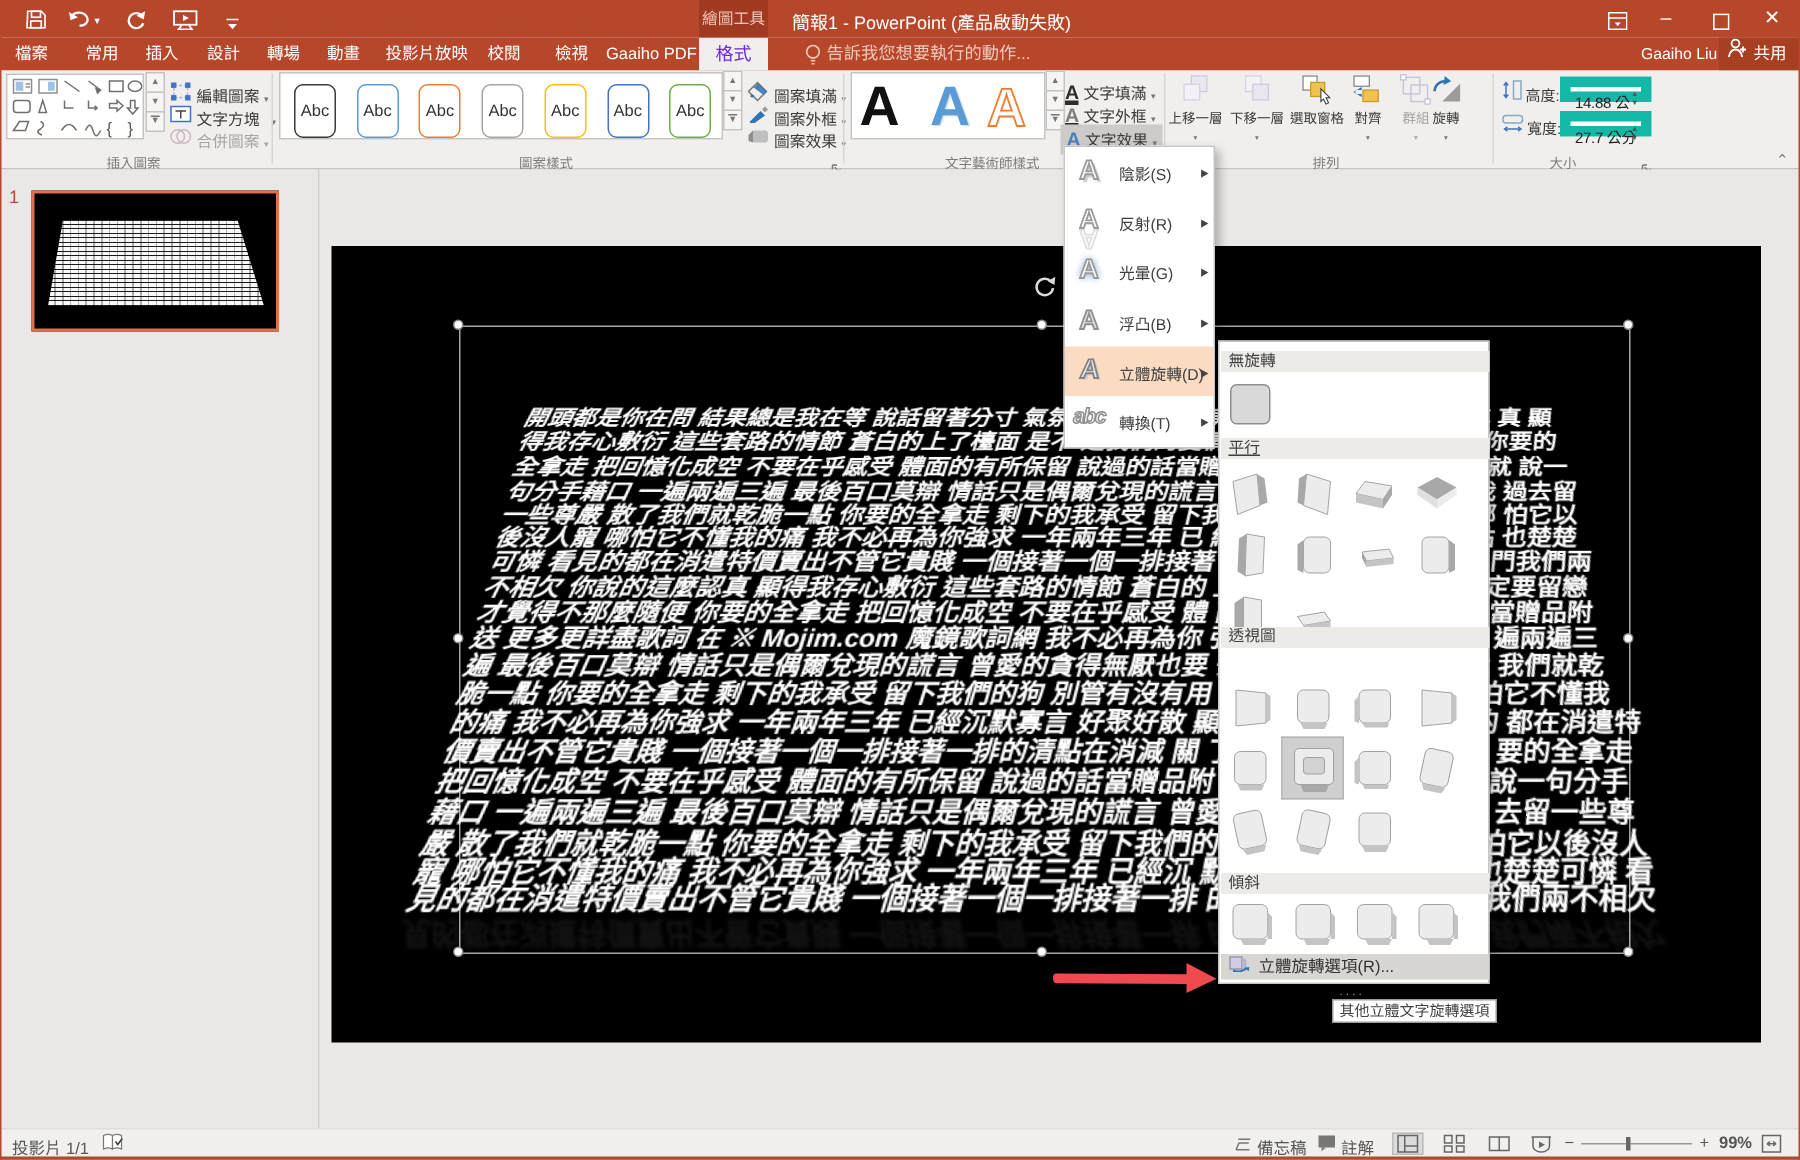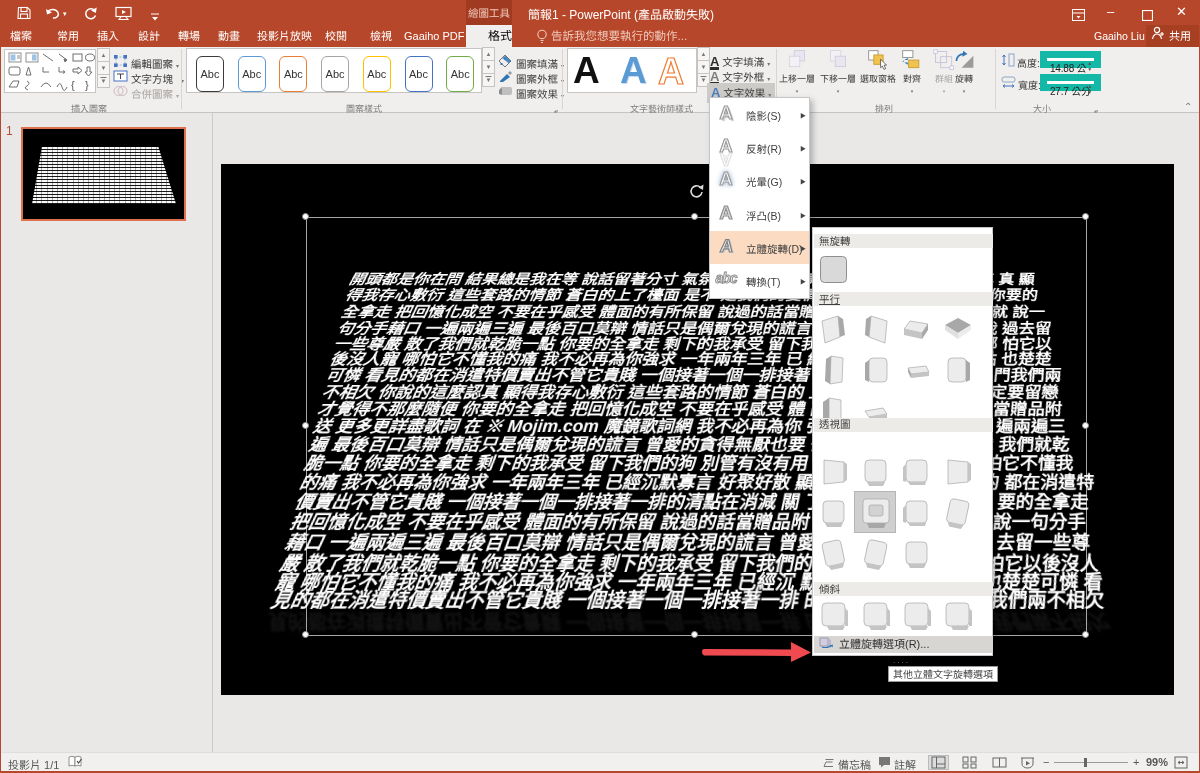--- a/index.html
+++ b/index.html
@@ -3,21 +3,21 @@
 <style>
 *{margin:0;padding:0;box-sizing:border-box;}
 html,body{width:1200px;height:773px;overflow:hidden;font-family:"Liberation Sans",sans-serif;}
 #app{position:relative;width:1200px;height:773px;background:#e9e8e7;}
 .abs{position:absolute;}
 
 #titlebar{position:absolute;left:0;top:0;width:1200px;height:25px;background:#B7472A;}
 #tabrow{position:absolute;left:0;top:25px;width:1200px;height:22px;background:#B7472A;}
 .tab{position:absolute;top:0;height:22px;line-height:22px;color:#fff;font-size:11px;white-space:nowrap;}
 #drawtool{position:absolute;left:466px;top:0;width:46px;height:25px;background:#a03a20;color:#f3c9bd;font-size:10.5px;text-align:center;line-height:27px;}
-#fmt-tab{position:absolute;left:466px;top:0;width:46px;height:22px;background:#f0efed;color:#000000;font-size:12px;text-align:right;line-height:22px;}
+#fmt-tab{position:absolute;left:466px;top:0;width:46px;height:22px;background:#f0efed;color:#6d28d9;font-size:12px;text-align:center;line-height:22px;}
 #title-text{position:absolute;left:528px;top:5px;color:#fff;font-size:12px;}
 #share{position:absolute;left:1146px;top:0;width:54px;height:22px;background:#a74023;color:#fff;font-size:11px;line-height:22px;padding-left:5px;}
 
 #ribbon{position:absolute;left:0;top:47px;width:1200px;height:66px;background:#f0efed;border-bottom:1px solid #c6c4c2;}
 .gsep{position:absolute;top:2px;width:1px;height:60px;background:#d8d5d2;}
 .glabel{position:absolute;top:55px;font-size:9px;color:#7c7c7c;white-space:nowrap;}
 .gallery{position:absolute;background:#fff;border:1px solid #c6c4c2;}
 .scrollcol{position:absolute;width:13px;}
 .scb{width:13px;height:14px;background:#f6f5f4;border:1px solid #c6c4c2;font-size:6px;color:#777;text-align:center;line-height:13px;margin-top:-1px;}
 .abct{position:absolute;top:7px;width:28px;height:36px;border:1.5px solid;border-radius:6px;background:#fff;font-size:11px;color:#333;text-align:center;line-height:34px;}

